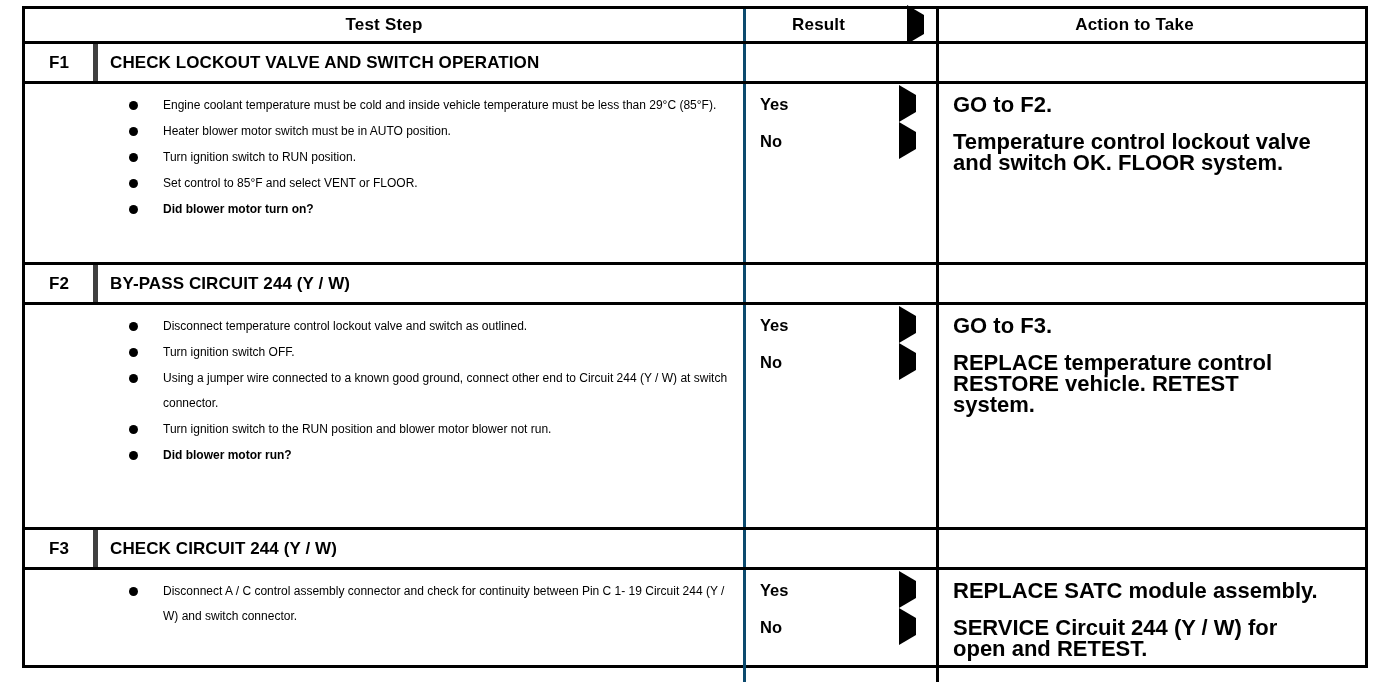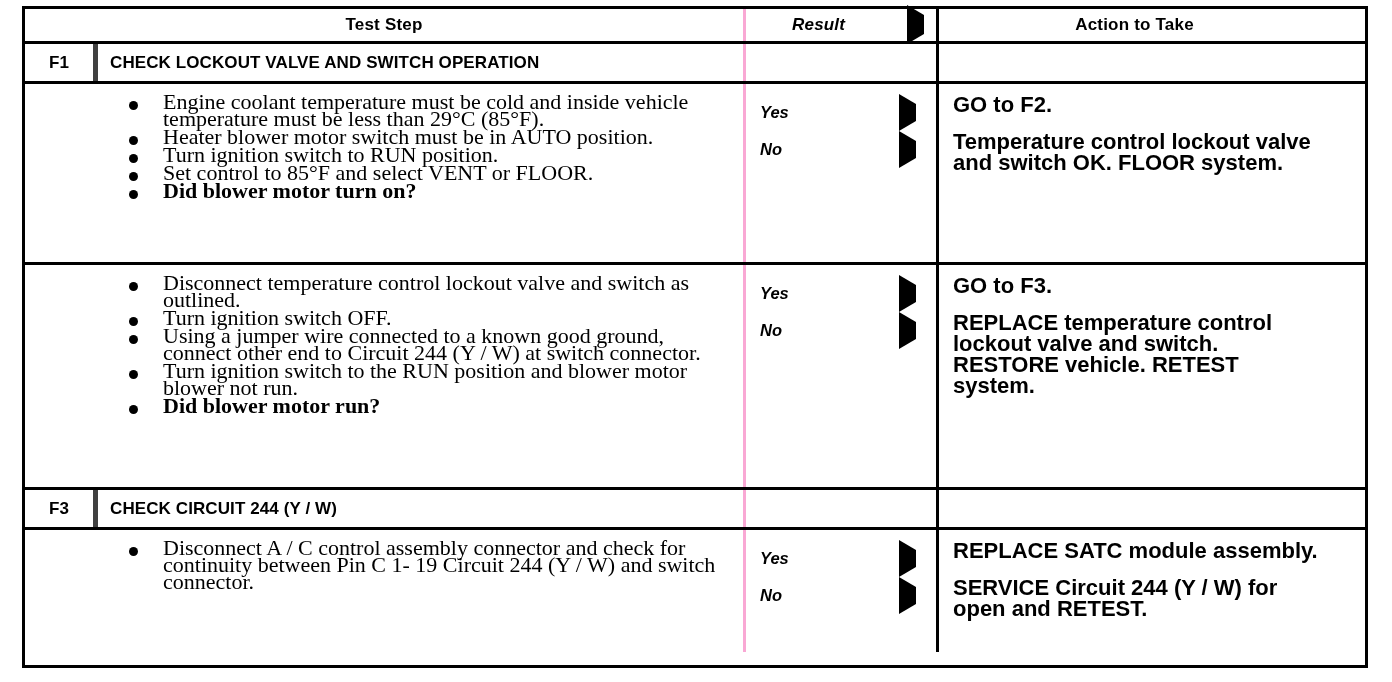--- a/index.html
+++ b/index.html
@@ -36,21 +36,21 @@
   }
 
   .row {
     display: flex;
     width: 100%;
     box-sizing: border-box;
   }
 
   
   .c-step   { width: 718px; box-sizing: border-box; }
-  .c-result { width: 193px; box-sizing: border-box; border-left: 3px solid #f9a8d4; font-style: italic; }
+  .c-result { width: 193px; box-sizing: border-box; border-left: 3px solid #0c4a6e; }
   .c-action { width: 394px; box-sizing: border-box; border-left: 3px solid #000; }
 
   
   .hdr {
     height: 35px;
     border-bottom: 3px solid #000;
   }
   .hdr .cell {
     display: flex;
     align-items: center;
@@ -120,25 +120,24 @@
   .body-row.last { border-bottom: none; }
 
   .steps-list {
     list-style: none;
     margin: 0;
     padding: 9px 14px 9px 96px;
     box-sizing: border-box;
   }
   .steps-list li {
     position: relative;
-    font-size: 22px;
-    line-height: 17px;
+    font-size: 12px;
+    line-height: 25px;
     padding-left: 42px;
     margin: 0 0 1px 0;
-    font-family: Liberation Serif, serif;
   }
   .steps-list li.bold { font-weight: bold; }
   .steps-list li::before {
     content: "";
     position: absolute;
     left: 8px;
     top: 8px;
     width: 9px;
     height: 9px;
     background: #000;
@@ -146,21 +145,21 @@
   }
 
   
   .res-wrap {
     padding: 10px 0 8px 0;
     box-sizing: border-box;
     height: 100%;
   }
   .res-line {
     display: flex;
-    align-items: center;
+    align-items: flex-start;
     justify-content: space-between;
     height: 37px;
     padding: 0 20px 0 14px;
     box-sizing: border-box;
   }
   .res-label {
     font-size: 16.5px;
     font-weight: bold;
     line-height: 21px;
   }
@@ -251,20 +250,28 @@
           </div>
           <div class="act-gap-1"></div>
           <div class="act-block">
             <span class="ln">Temperature control lockout valve</span>
             <span class="ln">and switch OK. FLOOR system.</span>
           </div>
         </div>
       </div>
     </div>
 
+    <div class="row band">
+      <div class="c-step">
+        <div class="band-id">F2</div>
+        <div class="band-title">BY-PASS CIRCUIT 244 (Y / W)</div>
+      </div>
+      <div class="c-result"></div>
+      <div class="c-action"></div>
+    </div>
 
     <div class="row body-row sec2">
       <div class="c-step">
         <ul class="steps-list">
           <li>Disconnect temperature control lockout valve and switch as outlined.</li>
           <li>Turn ignition switch OFF.</li>
           <li>Using a jumper wire connected to a known good ground, connect other end to Circuit 244 (Y / W) at switch connector.</li>
           <li>Turn ignition switch to the RUN position and blower motor blower not run.</li>
           <li class="bold">Did blower motor run?</li>
         </ul>
@@ -282,21 +289,20 @@
         </div>
       </div>
       <div class="c-action">
         <div class="act-wrap">
           <div class="act-block">
             <span class="ln">GO to F3.</span>
           </div>
           <div class="act-gap-2"></div>
           <div class="act-block">
             <span class="ln">REPLACE temperature control</span>
-            <span class="ln">lockout valve and switch.</span>
             <span class="ln">RESTORE vehicle. RETEST</span>
             <span class="ln">system.</span>
           </div>
         </div>
       </div>
     </div>
 
     <div class="row band">
       <div class="c-step">
         <div class="band-id">F3</div>

